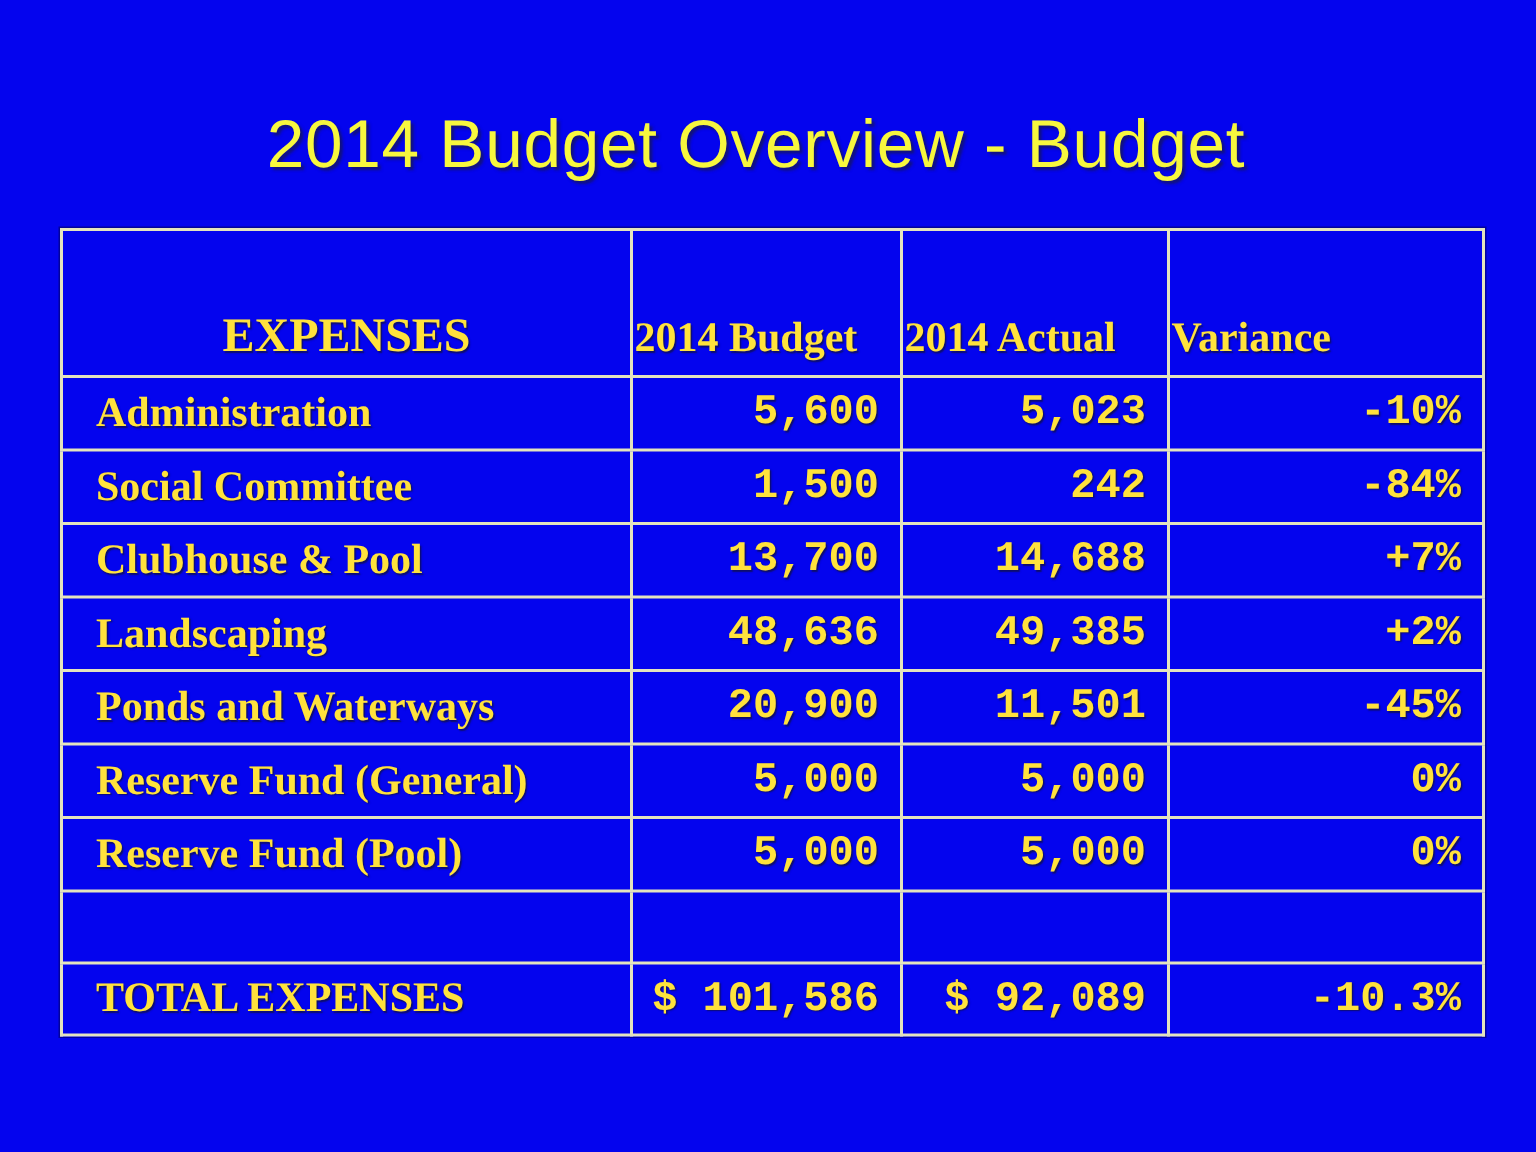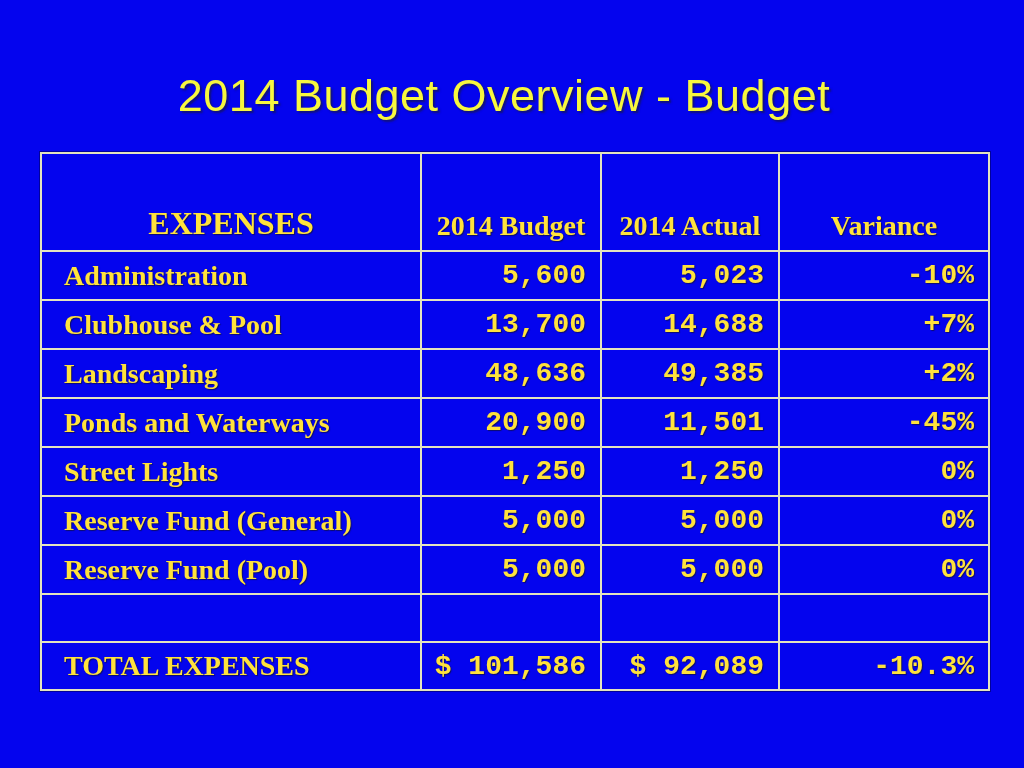--- a/index.html
+++ b/index.html
@@ -53,21 +53,21 @@
   tr.total-row  { height: 48px; }
 
   th.col-expenses {
     font-size: 32px;
     text-align: center;
     vertical-align: bottom;
     padding-bottom: 8px;
   }
   th.col-head {
     font-size: 28px;
-    text-align: center;
+    text-align: left;
     vertical-align: bottom;
     padding-bottom: 8px;
   }
   td.label-cell {
     font-size: 28px;
     text-align: left;
     padding-left: 22px;
     vertical-align: middle;
   }
   td.num-cell {
@@ -101,20 +101,26 @@
       <th class="col-head">Variance</th>
     </tr>
 
     <tr class="data-row">
       <td class="label-cell">Administration</td>
       <td class="num-cell">5,600</td>
       <td class="num-cell">5,023</td>
       <td class="num-cell">-10%</td>
     </tr>
 
+    <tr class="data-row">
+      <td class="label-cell">Social Committee</td>
+      <td class="num-cell">1,500</td>
+      <td class="num-cell">242</td>
+      <td class="num-cell">-84%</td>
+    </tr>
 
     <tr class="data-row">
       <td class="label-cell">Clubhouse &amp; Pool</td>
       <td class="num-cell">13,700</td>
       <td class="num-cell">14,688</td>
       <td class="num-cell">+7%</td>
     </tr>
 
     <tr class="data-row">
       <td class="label-cell">Landscaping</td>
@@ -123,26 +129,20 @@
       <td class="num-cell">+2%</td>
     </tr>
 
     <tr class="data-row">
       <td class="label-cell">Ponds and Waterways</td>
       <td class="num-cell">20,900</td>
       <td class="num-cell">11,501</td>
       <td class="num-cell">-45%</td>
     </tr>
 
-    <tr class="data-row">
-      <td class="label-cell">Street Lights</td>
-      <td class="num-cell">1,250</td>
-      <td class="num-cell">1,250</td>
-      <td class="num-cell">0%</td>
-    </tr>
 
     <tr class="data-row">
       <td class="label-cell">Reserve Fund (General)</td>
       <td class="num-cell">5,000</td>
       <td class="num-cell">5,000</td>
       <td class="num-cell">0%</td>
     </tr>
 
     <tr class="data-row">
       <td class="label-cell">Reserve Fund (Pool)</td>

